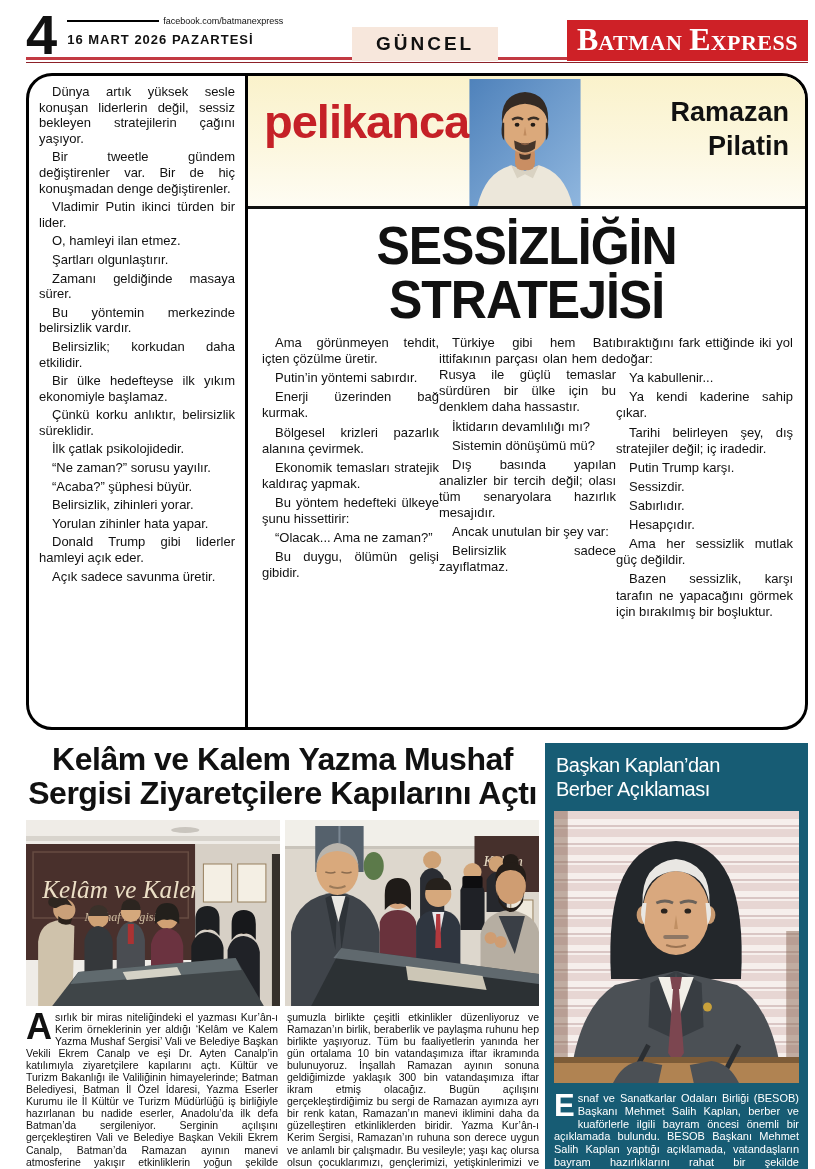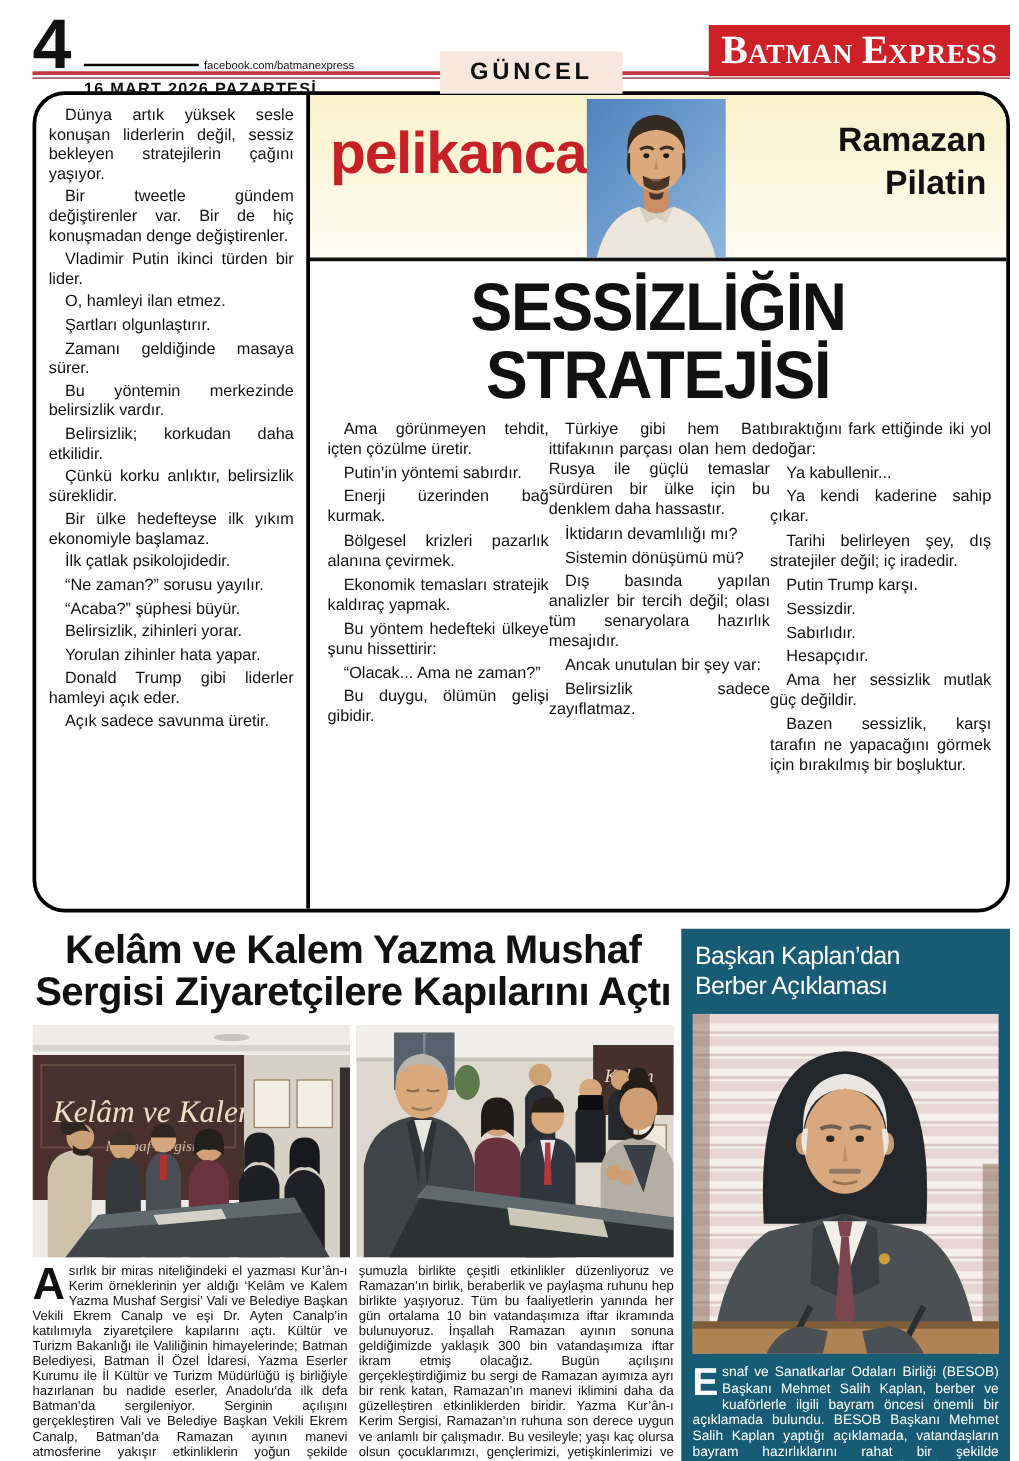--- a/index.html
+++ b/index.html
@@ -3,28 +3,28 @@
 <meta charset="utf-8">
 <style>
   html,body{margin:0;padding:0;background:#888;}
   .page{
     width:815px;height:1169px;background:#fff;margin:0 auto;position:relative;
     font-family:"Liberation Sans",sans-serif;color:#111;overflow:hidden;
   }
   
   .masthead-row{display:flex;align-items:flex-start;padding:12px 7px 0 26px;height:52px;position:relative;}
   .page-num{font-size:56px;font-weight:bold;line-height:0.82;letter-spacing:-2px;}
-  .date-block{margin-left:12px;padding-top:4px;margin-top:31px;}
+  .date-block{margin-left:12px;padding-top:4px;}
   .fb-row{display:flex;align-items:center;}
   .fb-line{width:92px;border-top:2px solid #000;display:inline-block;}
   .fb-url{font-size:9px;margin-left:4px;white-space:nowrap;}
   .date-text{font-size:13px;font-weight:bold;letter-spacing:1px;margin-top:6px;white-space:nowrap;}
   .head-spacer{flex:1;}
   .section-badge{
-    position:relative;z-index:2;margin-top:29px;background:#F7E7DC;
+    position:relative;z-index:2;margin-top:15px;background:#F7E7DC;
     padding:6px 24px;font-size:19px;font-weight:bold;letter-spacing:3px;
   }
   .logo{
     position:relative;z-index:2;margin-left:auto;background:#CE2127;color:#fff;
     padding:3px 10px 6px 10px;font-family:"Liberation Serif",serif;font-weight:bold;
     white-space:nowrap;line-height:1;margin-top:8px;display:flex;align-items:baseline;
   }
   .logo-cap{font-size:32px;}
   .logo-rest{font-size:22px;letter-spacing:0.5px;}
   .logo-gap{width:7px;display:inline-block;}
@@ -110,22 +110,22 @@
   <section class="opinion-box">
     <div class="opinion-left">
         <p>Dünya artık yüksek sesle konuşan liderlerin değil, sessiz bekleyen stratejilerin çağını yaşıyor.</p>
         <p>Bir tweetle gündem değiştirenler var. Bir de hiç konuşmadan denge değiştirenler.</p>
         <p>Vladimir Putin ikinci türden bir lider.</p>
         <p>O, hamleyi ilan etmez.</p>
         <p>Şartları olgunlaştırır.</p>
         <p>Zamanı geldiğinde masaya sürer.</p>
         <p>Bu yöntemin merkezinde belirsizlik vardır.</p>
         <p>Belirsizlik; korkudan daha etkilidir.</p>
+        <p>Bir ülke hedefteyse ilk yıkım ekonomiyle başlamaz.</p>
         <p>Çünkü korku anlıktır, belirsizlik süreklidir.</p>
-        <p>Bir ülke hedefteyse ilk yıkım ekonomiyle başlamaz.</p>
         <p>İlk çatlak psikolojidedir.</p>
         <p>“Ne zaman?” sorusu yayılır.</p>
         <p>“Acaba?” şüphesi büyür.</p>
         <p>Belirsizlik, zihinleri yorar.</p>
         <p>Yorulan zihinler hata yapar.</p>
         <p>Donald Trump gibi liderler hamleyi açık eder.</p>
         <p>Açık sadece savunma üretir.</p>
       </div>
     <div class="opinion-right">
       <div class="pelikanca-strip">

